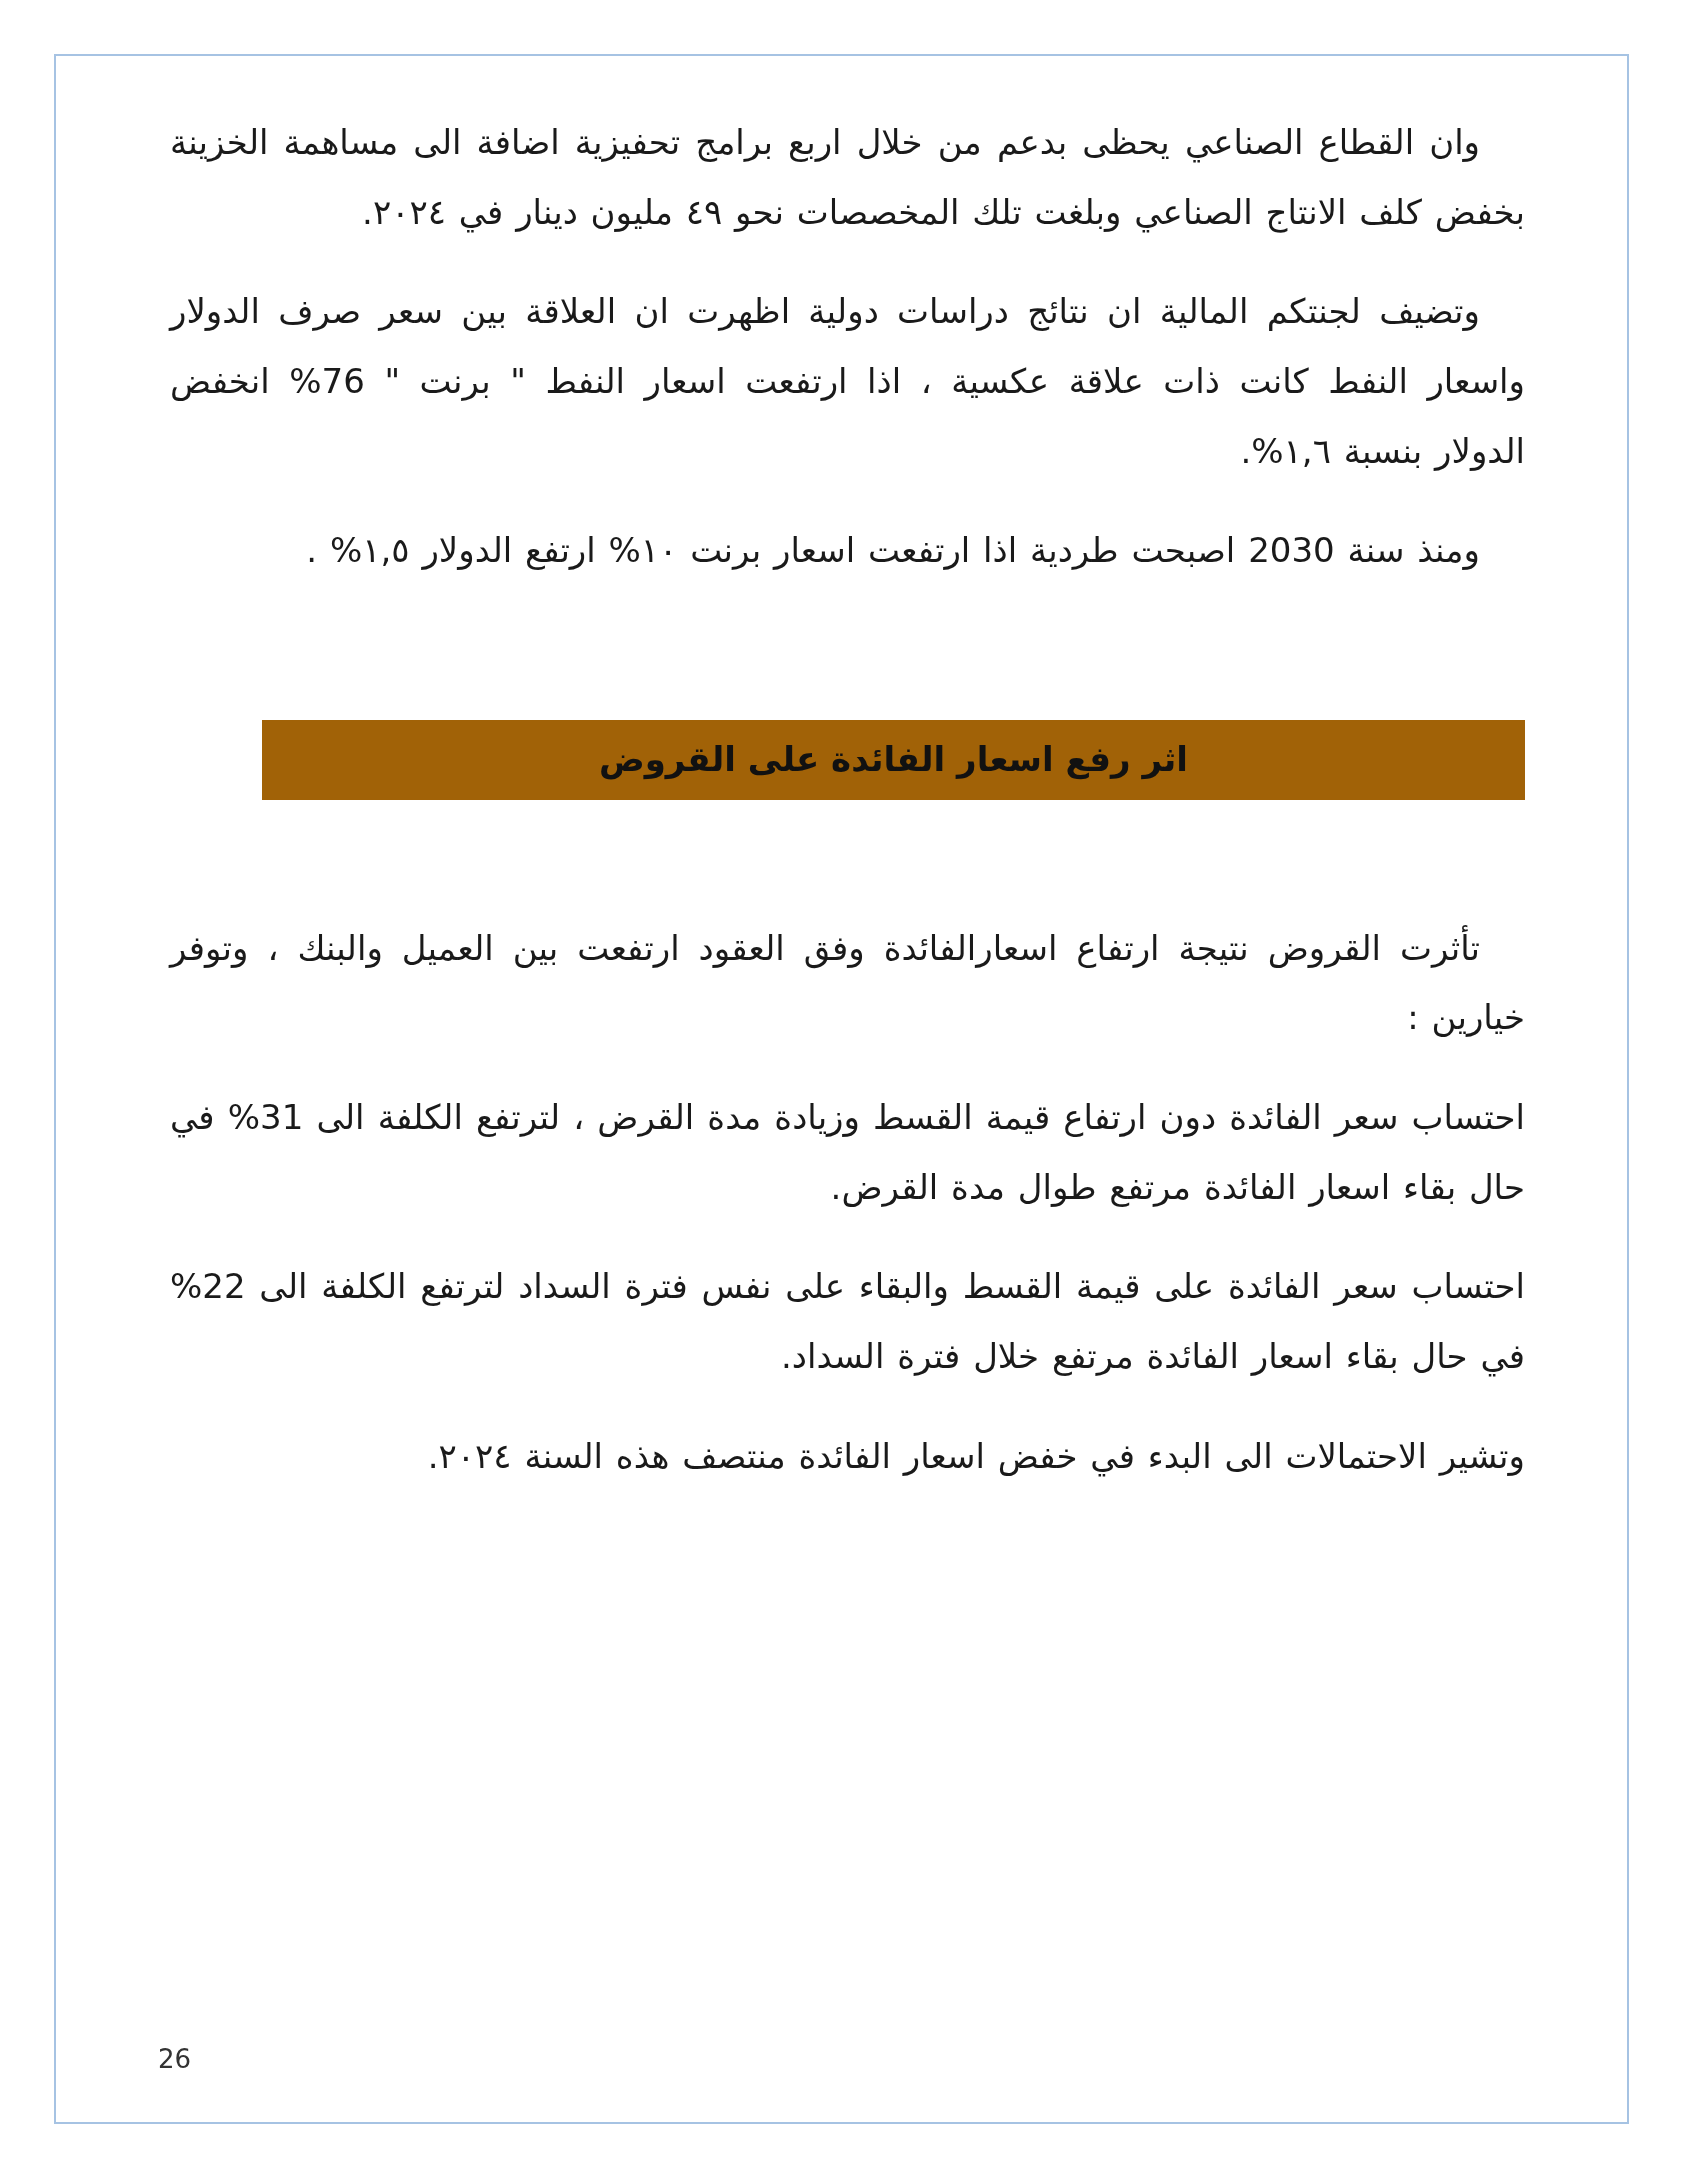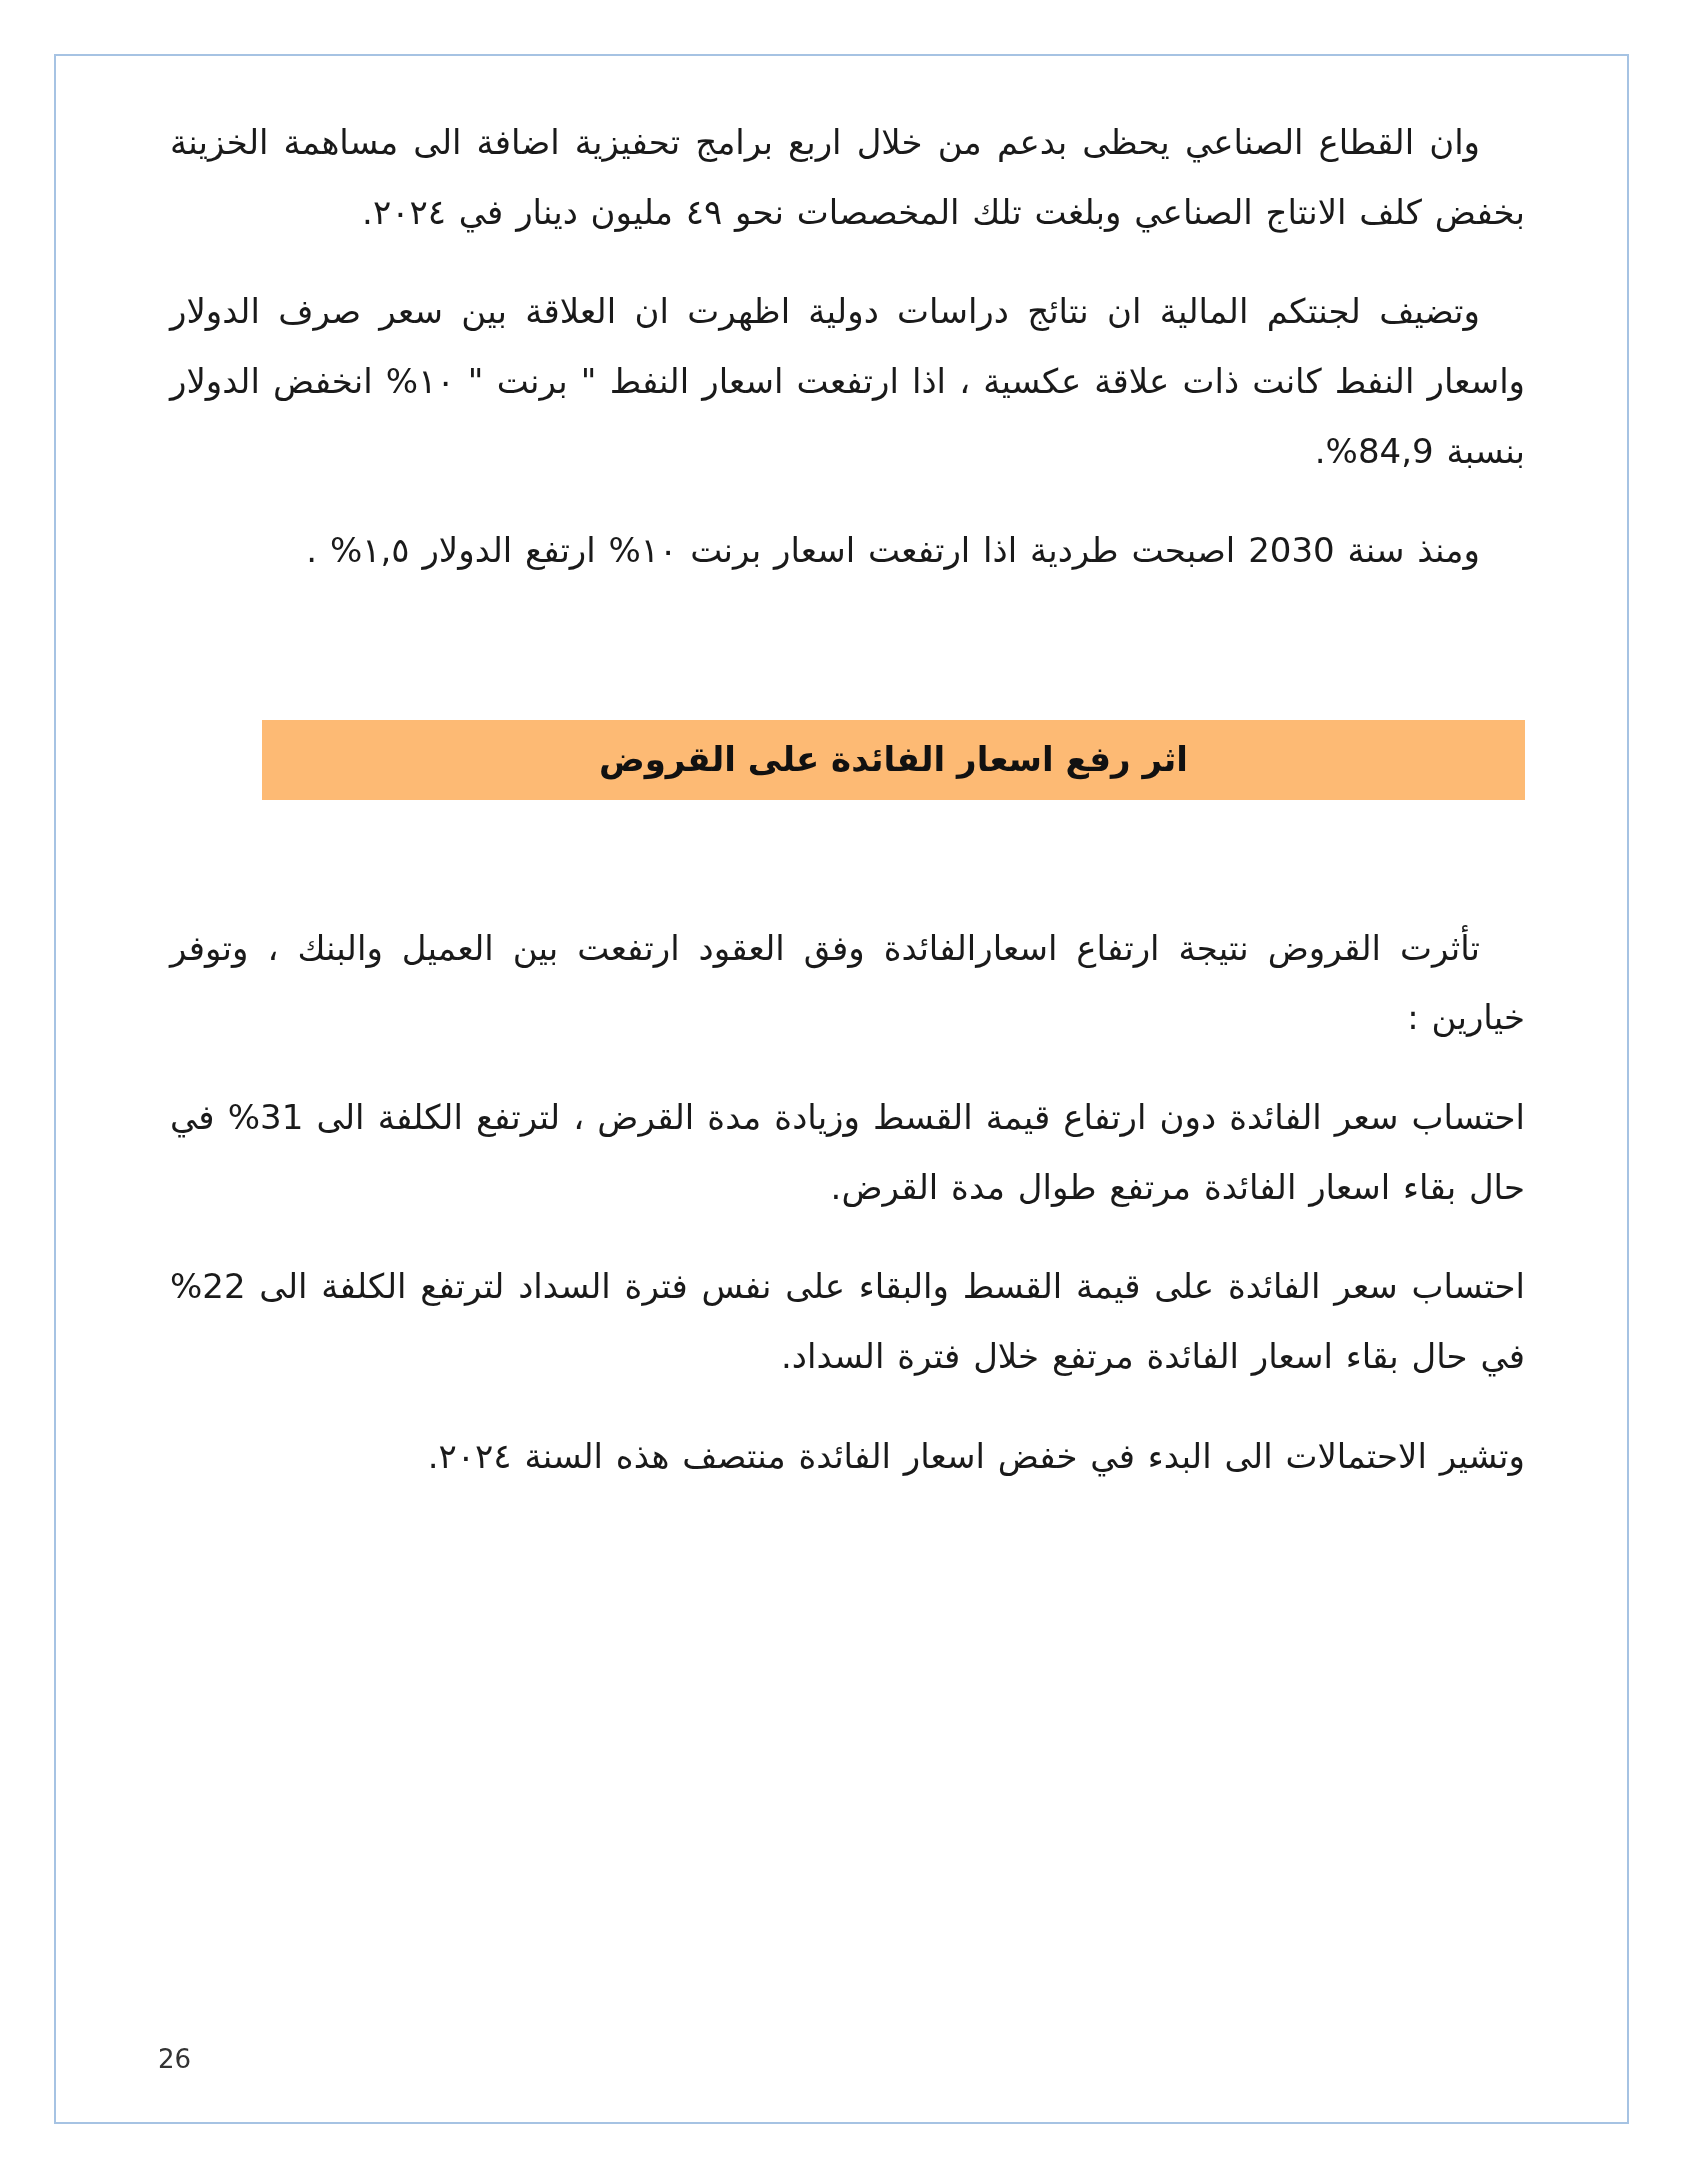--- a/index.html
+++ b/index.html
@@ -42,21 +42,21 @@
     line-height: 2.05;
     text-align: justify;
     text-align-last: right;
     margin: 0 0 30px 12px;
     word-spacing: 2px;
   }
   .para.indent {
     text-indent: 45px;
   }
   .section-heading {
-    background: #fdba74;
+    background: #a16207;
     font-size: 34px;
     font-weight: bold;
     text-align: center;
     padding: 16px 20px;
     margin: 104px 0 114px 104px;
     line-height: 1.4;
     color: #111111;
   }
   .spacer {
     flex: 1 1 auto;
@@ -72,21 +72,21 @@
 </head>
 <body>
 
 <div class="page">
   <div class="page-border"></div>
 
   <div class="content">
 
     <p class="para indent">وان القطاع الصناعي يحظى بدعم من خلال اربع برامج تحفيزية اضافة الى مساهمة الخزينة بخفض كلف الانتاج الصناعي وبلغت تلك المخصصات نحو ٤٩ مليون دينار في ٢٠٢٤.</p>
 
-    <p class="para indent">وتضيف لجنتكم المالية  ان نتائج دراسات دولية اظهرت ان العلاقة بين سعر صرف الدولار واسعار النفط كانت ذات علاقة عكسية ، اذا ارتفعت اسعار النفط " برنت " ١٠% انخفض الدولار بنسبة 84,9%.</p>
+    <p class="para indent">وتضيف لجنتكم المالية  ان نتائج دراسات دولية اظهرت ان العلاقة بين سعر صرف الدولار واسعار النفط كانت ذات علاقة عكسية ، اذا ارتفعت اسعار النفط " برنت " 76% انخفض الدولار بنسبة ١,٦%.</p>
 
     <p class="para indent">ومنذ سنة 2030 اصبحت طردية اذا ارتفعت اسعار برنت ١٠%  ارتفع الدولار ١,٥% .</p>
 
     <div class="section-heading">اثر رفع اسعار الفائدة على القروض</div>
 
     <p class="para indent">تأثرت القروض نتيجة ارتفاع اسعارالفائدة وفق العقود ارتفعت بين العميل والبنك ، وتوفر خيارين :</p>
 
     <p class="para">احتساب سعر الفائدة دون ارتفاع قيمة القسط وزيادة مدة القرض ، لترتفع الكلفة الى 31% في حال بقاء اسعار الفائدة مرتفع طوال مدة القرض.</p>
 
     <p class="para">احتساب سعر الفائدة على قيمة القسط والبقاء على نفس فترة السداد لترتفع الكلفة الى 22% في حال بقاء اسعار الفائدة مرتفع خلال فترة السداد.</p>

